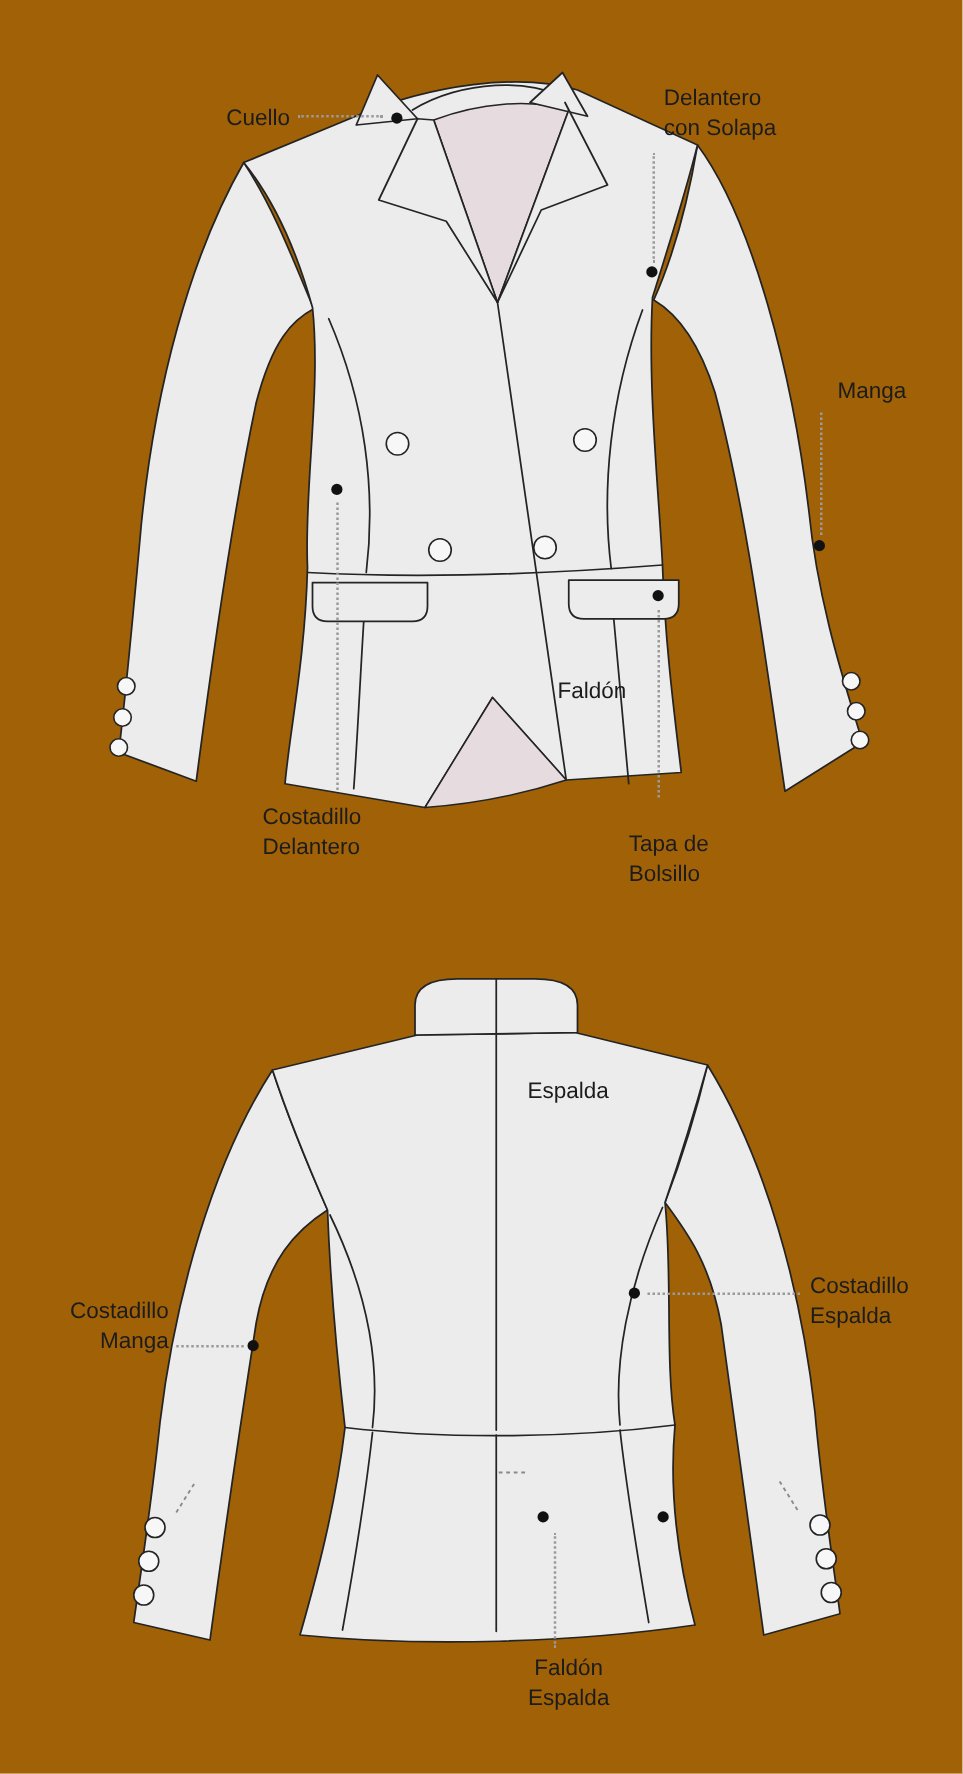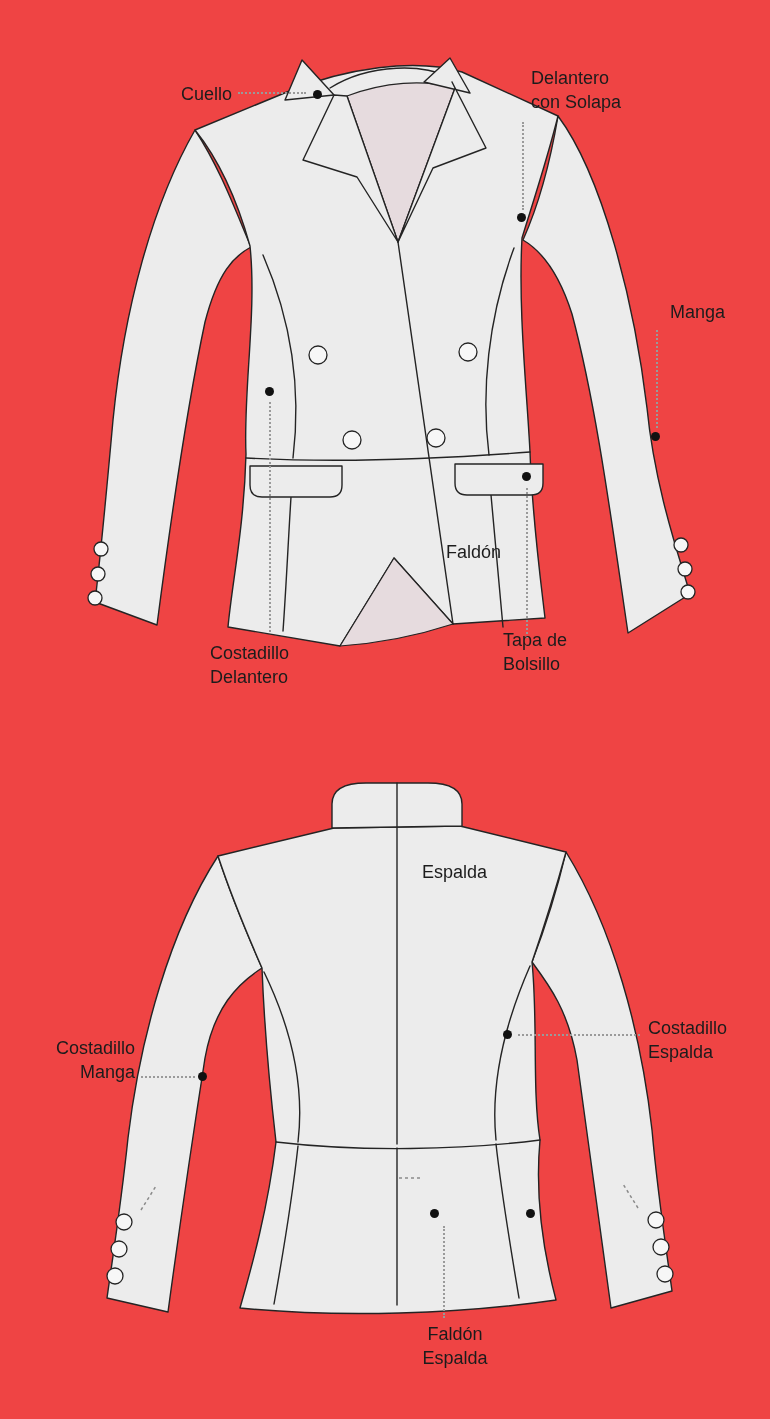--- a/index.html
+++ b/index.html
@@ -1,19 +1,19 @@
 <!DOCTYPE html>
 <html><head>
 <meta charset="utf-8">
 <style>
   html,body{margin:0;padding:0;background:#ffffff;}
   .canvas{
     position:relative;
     width:770px;height:1419px;
-    background:#ef4444;
+    background:#a16207;
     font-family:"Liberation Sans", sans-serif;
     overflow:hidden;
   }
   svg{position:absolute;left:0;top:0;}
   .outline{fill:none;stroke:#242424;stroke-width:1.4;stroke-linejoin:round;stroke-linecap:round;}
   .fill-garment{fill:#ececec;stroke:#242424;stroke-width:1.4;stroke-linejoin:round;}
   .fill-lining{fill:#e6dbde;stroke:#242424;stroke-width:1.2;stroke-linejoin:round;}
   .btn{fill:#f7f7f7;stroke:#242424;stroke-width:1.3;}
   .dashed{fill:none;stroke:#8a8a8a;stroke-width:1.5;stroke-dasharray:3 3;}
   .label{
@@ -128,21 +128,21 @@
 
   <div class="dot" style="left:265px;top:387px;"></div>
   <div class="leader-v" style="left:269px;top:402px;height:230px;"></div>
   <div class="label" style="left:210px;top:641px;">Costadillo
 Delantero</div>
 
   <div class="label" style="left:446px;top:540px;">Faldón</div>
 
   <div class="dot" style="left:522px;top:472px;"></div>
   <div class="leader-v" style="left:526px;top:488px;height:150px;"></div>
-  <div class="label" style="left:503px;top:628px;">Tapa de
+  <div class="label" style="left:503px;top:663px;">Tapa de
 Bolsillo</div>
 
   <div class="label" style="left:422px;top:860px;">Espalda</div>
 
   <div class="dot" style="left:503px;top:1030px;"></div>
   <div class="leader-h" style="left:518px;top:1034px;width:122px;"></div>
   <div class="label" style="left:648px;top:1016px;">Costadillo
 Espalda</div>
 
   <div class="label t-right" style="left:33px;top:1036px;width:102px;">Costadillo

